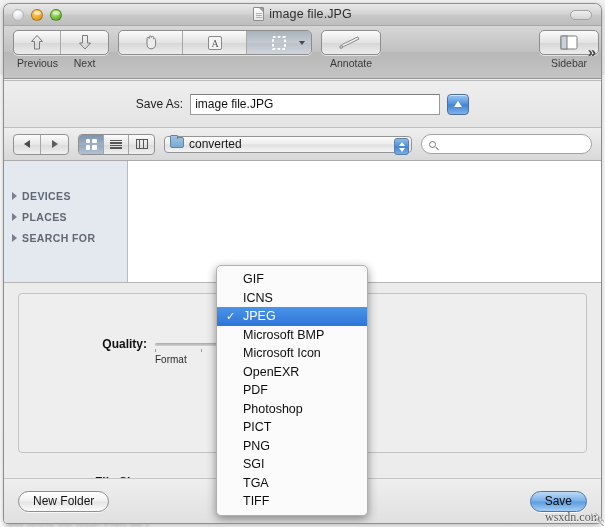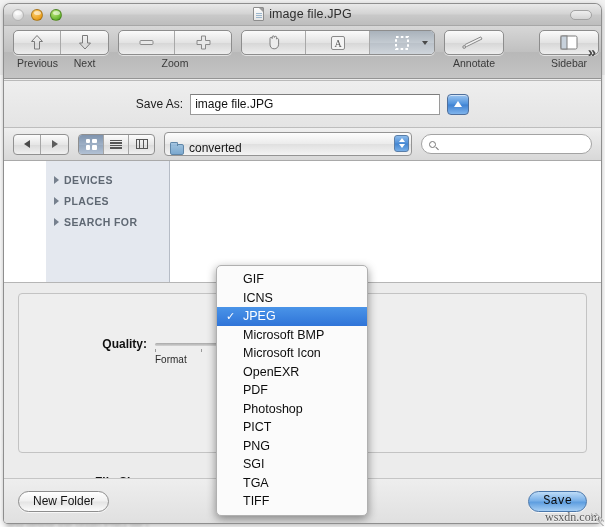--- a/index.html
+++ b/index.html
@@ -304,26 +304,26 @@
   .g-icon { width:11px; height:11px; display:grid; grid-template-columns:1fr 1fr; grid-template-rows:1fr 1fr; gap:2px; }
   .g-icon i { background:#ffffff; display:block; border-radius:1px; }
   .l-icon { width:12px; height:9px; display:flex; flex-direction:column; justify-content:space-between; }
   .l-icon i { height:1.5px; background:#555; display:block; }
   .c-icon { width:12px; height:10px; border:1px solid #555; display:flex; }
   .c-icon i { flex:1; border-right:1px solid #555; }
   .c-icon i:last-child { border-right:none; }
 
   .pathpopup {
     flex: 0 0 248px;
-    height: 24px;
+    height: 17px;
     border: 1px solid #949494;
     border-radius: 4px;
     background: linear-gradient(to bottom,#fdfdfd,#ececec 48%,#e0e0e0 52%,#f4f4f4);
     display: flex;
-    align-items: flex-end;
+    align-items: flex-start;
     padding-left: 5px;
     gap: 5px;
     position: relative;
   }
   .folder-ic {
     width: 14px; height: 11px;
     background: linear-gradient(to bottom,#9cc0dd,#7ba8cf);
     border: 1px solid #5f86a8;
     border-radius: 1.5px 2px 2px 2px;
     position: relative;
@@ -381,22 +381,21 @@
   .browser {
     height: 122px;
     display: flex;
     border-bottom: 1px solid #b5b5b5;
     background: #ffffff;
   }
   .sidebar {
     width: 124px;
     background: #e4e8ef;
     border-right: 1px solid #b6bcc6;
-    padding-top: 8px;
-    margin-left: 42px;
+    padding-top: 24px;
   }
   .sb-head {
     display: flex;
     align-items: center;
     gap: 5px;
     padding: 0 0 0 8px;
     height: 21px;
   }
   .sb-tri {
     width:0;height:0;
@@ -512,21 +511,20 @@
     color: #151515;
     padding: 0 14px;
     display: flex; align-items: center; justify-content: center;
     font-family: "Liberation Sans", sans-serif;
     box-shadow: 0 1px 0 rgba(255,255,255,.7);
   }
   .btn.default {
     border-color: #4a77ab;
     background: linear-gradient(to bottom,#bedcf7,#79b0e8 46%,#5e9ee0 54%,#a6cef4);
     color: #0b0b0b;
-    font-family: Liberation Mono, monospace;
   }
   .spacer { flex: 1; }
   .btn + .btn { margin-left: 10px; }
 
   
   .menu {
     position: absolute;
     left: 212px; top: 261px;
     width: 152px;
     background: #fbfbfb;
@@ -632,37 +630,20 @@
               <path class="arrow-glyph" d="M8 15 L2.5 9 L5.5 9 L5.5 1.5 L10.5 1.5 L10.5 9 L13.5 9 Z" fill="#e8e8e8" stroke="#8a8a8a"></path>
             </svg>
           </div>
         </div>
         <div class="labels">
           <span>Previous</span>
           <span>Next</span>
         </div>
       </div>
 
-      <div class="tgroup wide">
-        <div class="seg">
-          <div class="segbtn">
-            <svg width="17" height="17" viewBox="0 0 17 17">
-              <rect x="2" y="6.5" width="13" height="4" rx="1" fill="#e8e8e8" stroke="#8a8a8a"></rect>
-            </svg>
-          </div>
-          <div class="segbtn">
-            <svg width="17" height="17" viewBox="0 0 17 17">
-              <path d="M6.5 2 H10.5 V6.5 H15 V10.5 H10.5 V15 H6.5 V10.5 H2 V6.5 H6.5 Z" fill="#e8e8e8" stroke="#8a8a8a"></path>
-            </svg>
-          </div>
-        </div>
-        <div class="labels">
-          <span style="width:112px">Zoom</span>
-        </div>
-      </div>
 
       <div class="tgroup select">
         <div class="seg">
           <div class="segbtn">
             <svg width="16" height="17" viewBox="0 0 16 17">
               <path d="M4 10 V4.5 a1.1 1.1 0 0 1 2.2 0 V3 a1.1 1.1 0 0 1 2.2 0 V3.4 a1.1 1.1 0 0 1 2.2 0 V5 a1.1 1.1 0 0 1 2 .6 v4.6 c0 3-2 4.6-4.4 4.6 C5.4 14.8 4 13 4 10 Z" fill="#ececec" stroke="#7f7f7f" stroke-width="1"></path>
             </svg>
           </div>
           <div class="segbtn">
             <svg width="16" height="16" viewBox="0 0 16 16">

